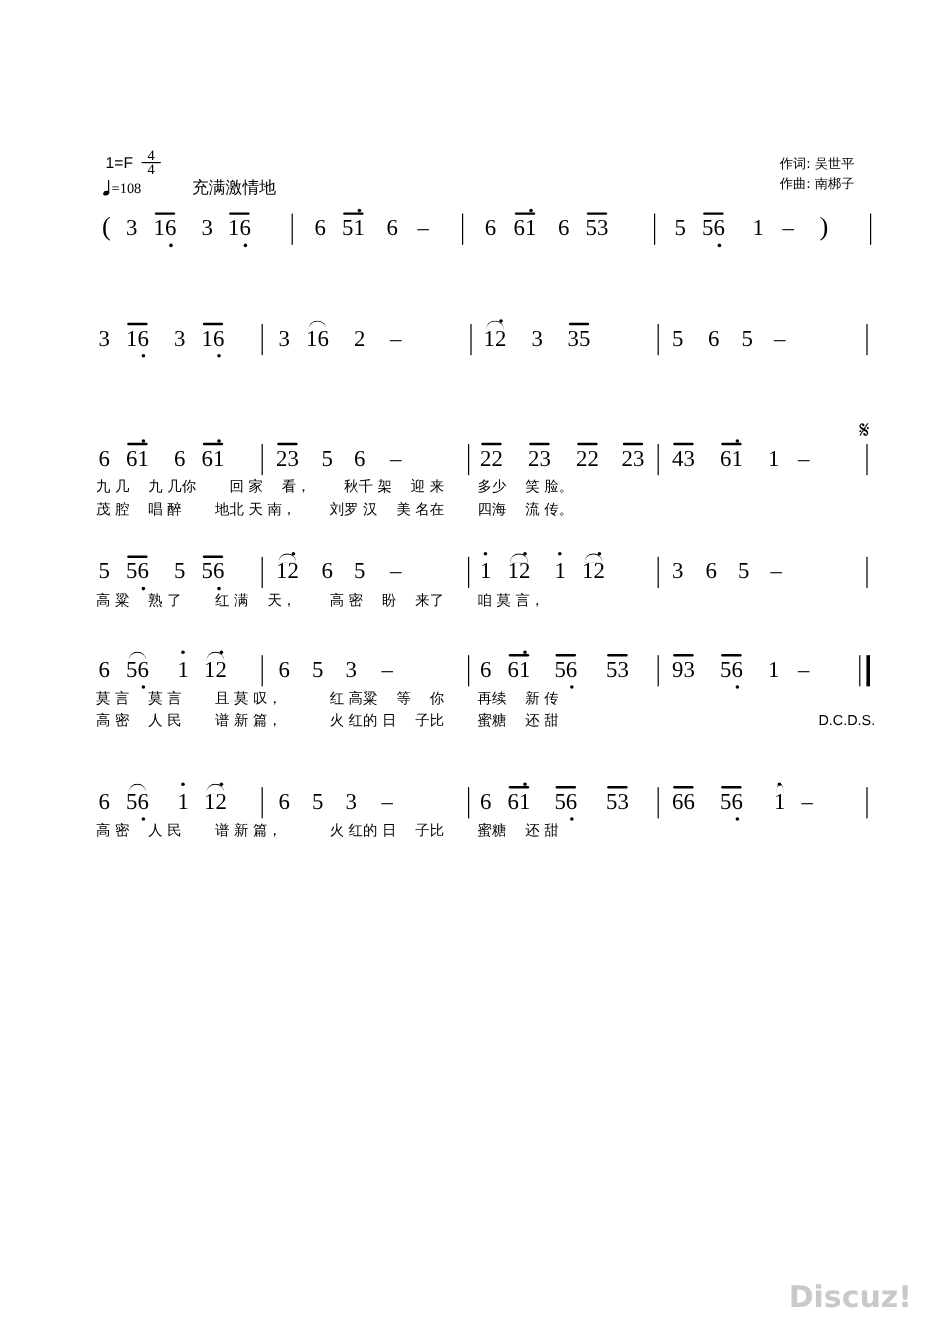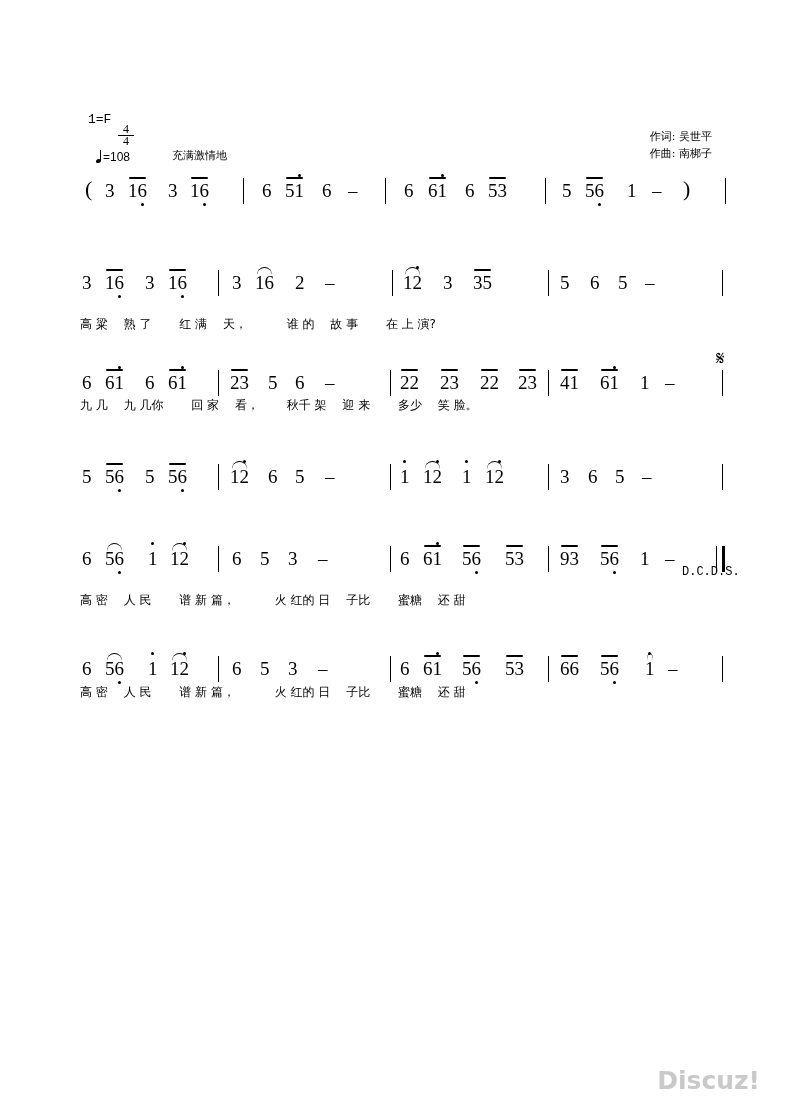--- a/index.html
+++ b/index.html
@@ -31,41 +31,41 @@
     text-align: center;
     font-family: "DejaVu Sans", sans-serif;
     font-size: 22px;
     font-weight: bold;
     letter-spacing: 2px;
   }
   
   .keysig {
     position: absolute;
     left: 88px;
-    top: 112px;
-    font-family: Liberation Mono, monospace;
+    top: 128px;
+    font-family: Liberation Sans, sans-serif;
     font-size: 13px;
   }
   .meter {
     position: absolute;
     left: 118px;
     top: 124px;
     font-size: 12px;
     line-height: 11px;
     text-align: center;
     width: 16px;
   }
   .meter .num { display: block; }
   .meter .den { display: block; border-top: 1px solid #000; }
   .tempo {
     position: absolute;
-    left: 96px;
+    left: 86px;
     top: 150px;
     font-size: 12px;
-    font-family: Liberation Sans, sans-serif;
+    font-family: Liberation Serif, serif;
   }
   .tempo .note {
     display: inline-block;
     position: relative;
     width: 7px;
     height: 11px;
     vertical-align: -2px;
   }
   .tempo .note::before {
     content: "";
@@ -78,24 +78,24 @@
   }
   .tempo .note::after {
     content: "";
     position: absolute;
     left: 4px; bottom: 2px;
     width: 1px; height: 11px;
     background: #000;
   }
   .expression {
     position: absolute;
-    left: 172px;
+    left: 160px;
     top: 148px;
     font-family: "DejaVu Sans", sans-serif;
-    font-size: 11px;
+    font-size: 14px;
   }
   .credits {
     position: absolute;
     right: 78px;
     top: 128px;
     text-align: right;
     font-family: "DejaVu Sans", sans-serif;
     font-size: 11px;
     line-height: 17px;
   }
@@ -177,22 +177,23 @@
   }
   .barline.thick { width: 2.5px; }
   .lyric {
     position: absolute;
     font-family: "DejaVu Sans", sans-serif;
     font-size: 12px;
     white-space: nowrap;
   }
   .marker {
     position: absolute;
-    font-family: Liberation Mono, monospace;
+    font-family: Liberation Sans, sans-serif;
     font-size: 12px;
+    margin-top: 28px;
   }
   .segno {
     position: absolute;
     font-size: 20px;
     font-family: "DejaVu Serif", serif;
   }
   .watermark {
     position: absolute;
     right: 30px;
     bottom: 24px;
@@ -273,46 +274,46 @@
           <span class="cell" style="left: 473px; text-decoration: underline;"><span class="note-grp beam">35</span></span>
           <span class="cell" style="left: 560px;"><span class="note-grp">5</span></span>
           <span class="cell" style="left: 590px;"><span class="note-grp">6</span></span>
           <span class="cell" style="left: 618px;"><span class="note-grp">5</span></span>
           <span class="cell" style="left: 645px;"><span class="note-grp">–</span></span>
           <span class="barline" style="left: 218px;"></span>
           <span class="barline" style="left: 392px;"></span>
           <span class="barline" style="left: 548px;"></span>
           <span class="barline" style="left: 722px;"></span>
         </div>
-        <div class="lyric" style="left: 80px; top: 44px;">高 粱　 熟 了　　 红 满　 天，　　　 谁 的　 故 事　　 在 上 演?</div>
       </div>
       <div class="system" style="top: 372px;">
         <div class="staffline">
           <span class="cell" style="left: 82px;"><span class="note-grp">6</span></span>
           <span class="cell" style="left: 105px;"><span class="note-grp beam"><span>6</span><span class="dothigh">1</span></span></span>
           <span class="cell" style="left: 145px;"><span class="note-grp">6</span></span>
           <span class="cell" style="left: 168px;"><span class="note-grp beam"><span>6</span><span class="dothigh">1</span></span></span>
           <span class="cell" style="left: 230px;"><span class="note-grp beam">23</span></span>
           <span class="cell" style="left: 268px;"><span class="note-grp">5</span></span>
           <span class="cell" style="left: 295px;"><span class="note-grp">6</span></span>
           <span class="cell" style="left: 325px;"><span class="note-grp">–</span></span>
           <span class="cell" style="left: 400px;"><span class="note-grp beam">22</span></span>
           <span class="cell" style="left: 440px;"><span class="note-grp beam">23</span></span>
           <span class="cell" style="left: 480px;"><span class="note-grp beam">22</span></span>
           <span class="cell" style="left: 518px;"><span class="note-grp beam">23</span></span>
-          <span class="cell" style="left: 560px;"><span class="note-grp beam">41</span></span>
+          <span class="cell" style="left: 560px;"><span class="note-grp beam">43</span></span>
           <span class="cell" style="left: 600px;"><span class="note-grp beam"><span>6</span><span class="dothigh">1</span></span></span>
           <span class="cell" style="left: 640px;"><span class="note-grp">1</span></span>
           <span class="cell" style="left: 665px;"><span class="note-grp">–</span></span>
           <span class="barline" style="left: 218px;"></span>
           <span class="barline" style="left: 390px;"></span>
           <span class="barline" style="left: 548px;"></span>
           <span class="barline" style="left: 722px;"></span>
         </div>
         <div class="lyric" style="left: 80px; top: 25px;">九 几　 九 几你　　 回 家　 看，　　 秋千 架　 迎 来　　 多少　 笑 脸。</div>
+        <div class="lyric" style="left: 80px; top: 44px;">茂 腔　 唱 醉　　 地北 天 南，　　 刘罗 汉　 美 名在　　 四海　 流 传。</div>
       </div>
       <div class="system" style="top: 466px;">
         <div class="staffline">
           <span class="cell" style="left: 82px;"><span class="note-grp">5</span></span>
           <span class="cell" style="left: 105px;"><span class="note-grp beam"><span>5</span><span class="dotlow">6</span></span></span>
           <span class="cell" style="left: 145px;"><span class="note-grp">5</span></span>
           <span class="cell" style="left: 168px;"><span class="note-grp beam"><span>5</span><span class="dotlow">6</span></span></span>
           <span class="cell" style="left: 230px;"><span class="note-grp arc"><span>1</span><span class="dothigh">2</span></span></span>
           <span class="cell" style="left: 268px;"><span class="note-grp">6</span></span>
           <span class="cell" style="left: 295px;"><span class="note-grp">5</span></span>
@@ -323,20 +324,21 @@
           <span class="cell" style="left: 485px;"><span class="note-grp arc"><span>1</span><span class="dothigh">2</span></span></span>
           <span class="cell" style="left: 560px;"><span class="note-grp">3</span></span>
           <span class="cell" style="left: 588px;"><span class="note-grp">6</span></span>
           <span class="cell" style="left: 615px;"><span class="note-grp">5</span></span>
           <span class="cell" style="left: 642px;"><span class="note-grp">–</span></span>
           <span class="barline" style="left: 218px;"></span>
           <span class="barline" style="left: 390px;"></span>
           <span class="barline" style="left: 548px;"></span>
           <span class="barline" style="left: 722px;"></span>
         </div>
+        <div class="lyric" style="left: 80px; top: 26px;">高 粱　 熟 了　　 红 满　 天，　　 高 密　 盼　 来了　　 咱 莫 言，</div>
       </div>
       <div class="system" style="top: 548px;">
         <div class="staffline">
           <span class="cell" style="left: 82px;"><span class="note-grp">6</span></span>
           <span class="cell" style="left: 105px;"><span class="note-grp arc"><span>5</span><span class="dotlow">6</span></span></span>
           <span class="cell" style="left: 148px;"><span class="note-grp"><span class="dothigh">1</span></span></span>
           <span class="cell" style="left: 170px;"><span class="note-grp arc"><span>1</span><span class="dothigh">2</span></span></span>
           <span class="cell" style="left: 232px;"><span class="note-grp">6</span></span>
           <span class="cell" style="left: 260px;"><span class="note-grp">5</span></span>
           <span class="cell" style="left: 288px;"><span class="note-grp">3</span></span>
@@ -348,20 +350,21 @@
           <span class="cell" style="left: 560px;"><span class="note-grp beam">93</span></span>
           <span class="cell" style="left: 600px;"><span class="note-grp beam"><span>5</span><span class="dotlow">6</span></span></span>
           <span class="cell" style="left: 640px;"><span class="note-grp">1</span></span>
           <span class="cell" style="left: 665px;"><span class="note-grp">–</span></span>
           <span class="barline" style="left: 218px;"></span>
           <span class="barline" style="left: 390px;"></span>
           <span class="barline" style="left: 548px;"></span>
           <span class="barline" style="left: 716px;"></span>
           <span class="barline thick" style="left: 722px;"></span>
         </div>
+        <div class="lyric" style="left: 80px; top: 26px;">莫 言　 莫 言　　 且 莫 叹，　　　 红 高粱　 等　 你　　 再续　 新 传</div>
         <div class="lyric" style="left: 80px; top: 44px;">高 密　 人 民　　 谱 新 篇，　　　 火 红的 日　 子比　　 蜜糖　 还 甜</div>
       </div>
       <div class="system" style="top: 658px;">
         <div class="staffline">
           <span class="cell" style="left: 82px;"><span class="note-grp">6</span></span>
           <span class="cell" style="left: 105px;"><span class="note-grp arc"><span>5</span><span class="dotlow">6</span></span></span>
           <span class="cell" style="left: 148px;"><span class="note-grp"><span class="dothigh">1</span></span></span>
           <span class="cell" style="left: 170px;"><span class="note-grp arc"><span>1</span><span class="dothigh">2</span></span></span>
           <span class="cell" style="left: 232px;"><span class="note-grp">6</span></span>
           <span class="cell" style="left: 260px;"><span class="note-grp">5</span></span>

